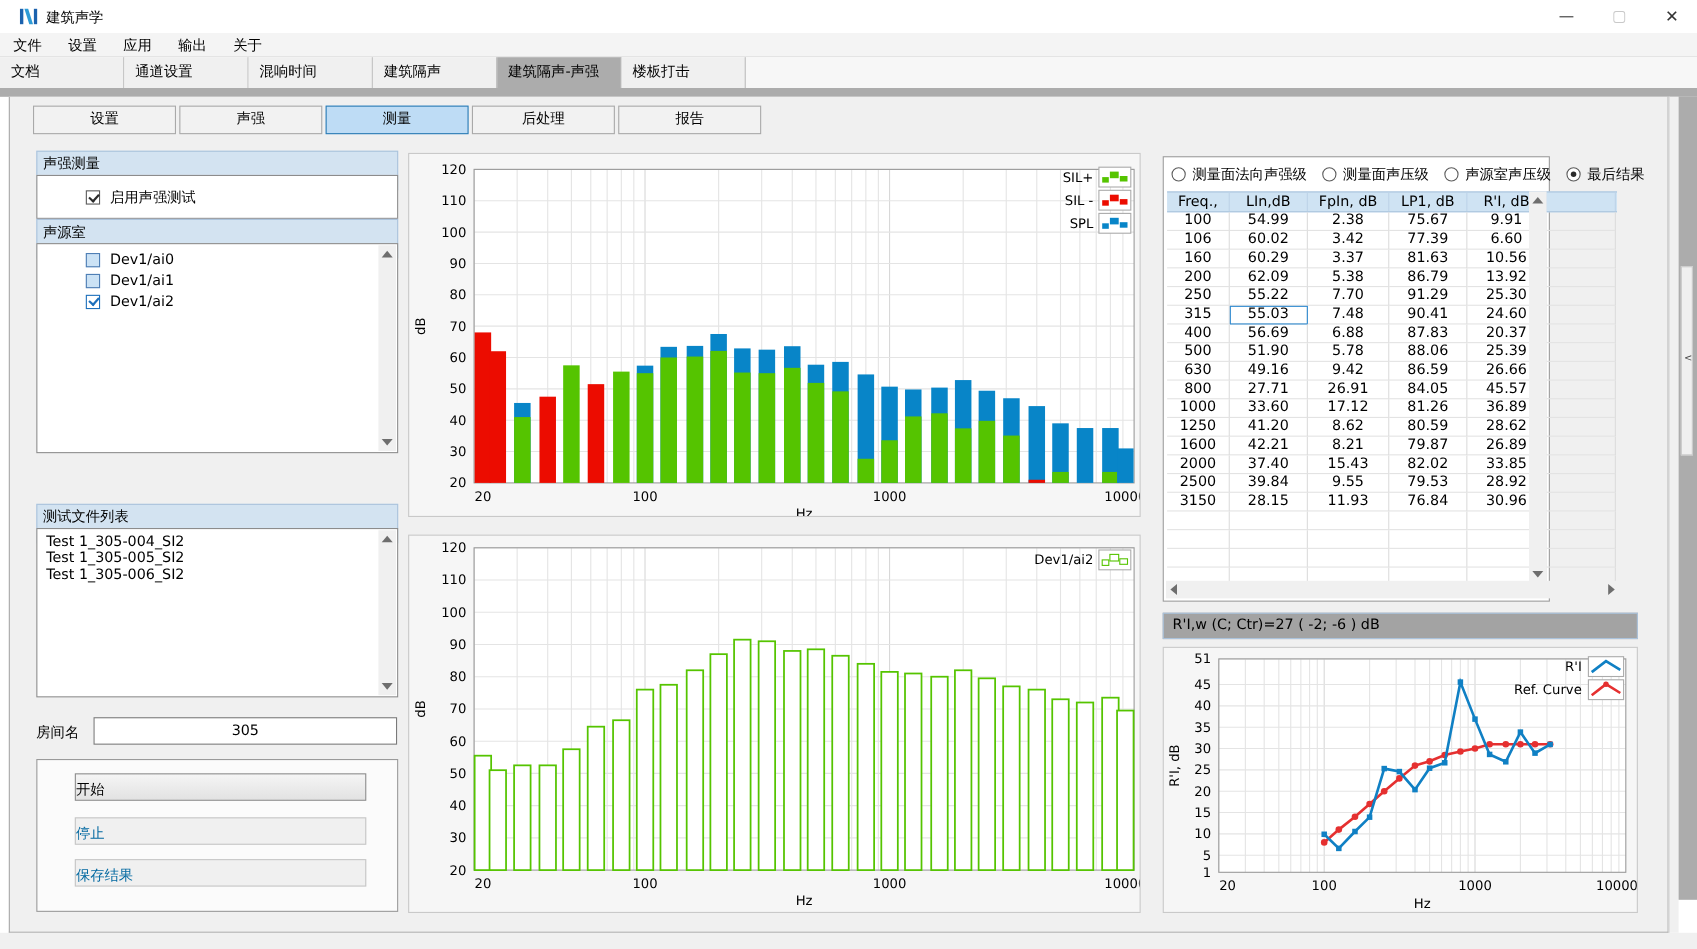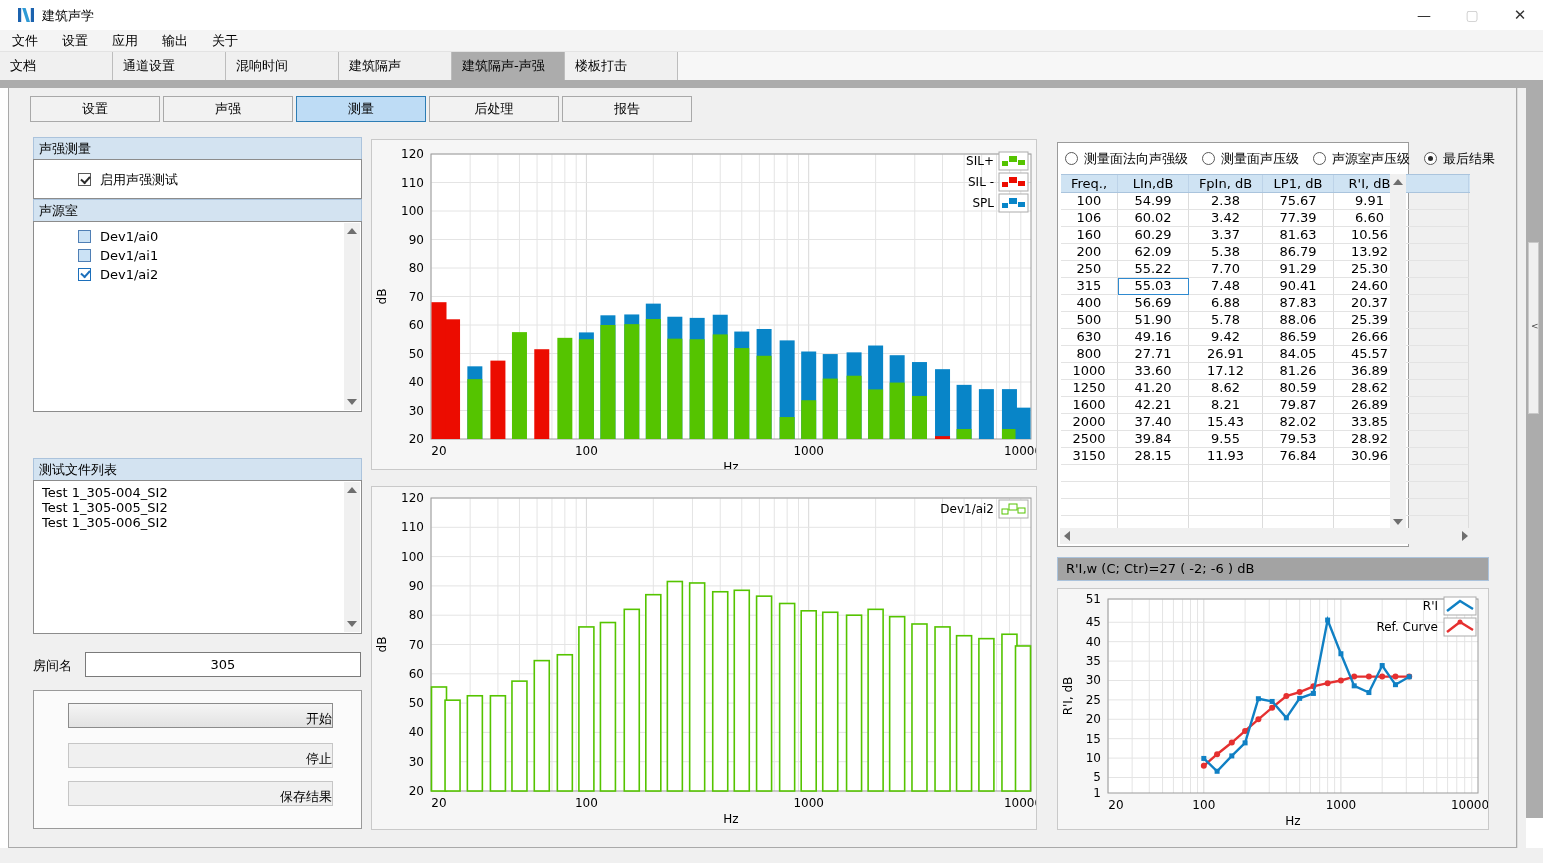--- a/index.html
+++ b/index.html
@@ -48,23 +48,23 @@
   .cbox.checked:after { content:""; position:absolute; left:2px; top:1px; width:7px; height:4px; border-left:2px solid #1c6fbb; border-bottom:2px solid #1c6fbb; transform:rotate(-48deg); }
   .cbox.plain { background:#fff; border:1px solid #5a5a5a; }
   .cbox.plain:after { content:""; position:absolute; left:2px; top:2px; width:7px; height:4px; border-left:2px solid #2b2b2b; border-bottom:2px solid #2b2b2b; transform:rotate(-48deg); }
 
   .file-item { height:15px; line-height:15px; padding-left:8px; font-size:13px; }
 
   #room-label { position:absolute; left:33px; top:657px; font-size:13px; }
   #room-input { position:absolute; left:85px; top:652px; width:276px; height:25px; background:#fff; border:1px solid #7a7a7a; text-align:center; line-height:23px; font-size:13px; }
 
   #btn-panel { position:absolute; left:33px; top:690px; width:329px; height:139px; background:#fbfbfb; border:1px solid #9a9a9a; }
-  .big-btn { position:absolute; left:34px; width:265px; height:25px; text-align:right; line-height:29px; font-size:13px; }
+  .big-btn { position:absolute; left:34px; width:265px; height:25px; text-align:left; line-height:29px; font-size:13px; }
   .big-btn.primary { background:linear-gradient(#f5f5f5,#e2e2e2); border:1px solid #8b8b8b; }
-  .big-btn.disabled { background:#f0f0f0; border:1px solid #c6c6c6; color:#000000; }
+  .big-btn.disabled { background:#f0f0f0; border:1px solid #c6c6c6; color:#0369a1; }
 
   
   .chart-panel { position:absolute; background:#f6f6f6; border:1px solid #c9c9c9; }
 
   
   #right-panel { position:absolute; left:1057px; top:142px; width:352px; height:405px; background:#fff; border:1px solid #9b9b9b; }
   #radio-row { position:absolute; left:0; top:0; width:430px; height:31px; display:flex; align-items:center; padding-left:7px; gap:6px; }
   .radio { width:13px; height:13px; border:1px solid #5a5a5a; border-radius:50%; background:#fff; position:relative; flex:0 0 13px; }
   .radio.sel:after { content:""; position:absolute; left:3px; top:3px; width:5px; height:5px; border-radius:50%; background:#2b2b2b; }
   .radio-label { font-size:13px; margin-right:8px; white-space:nowrap; }

